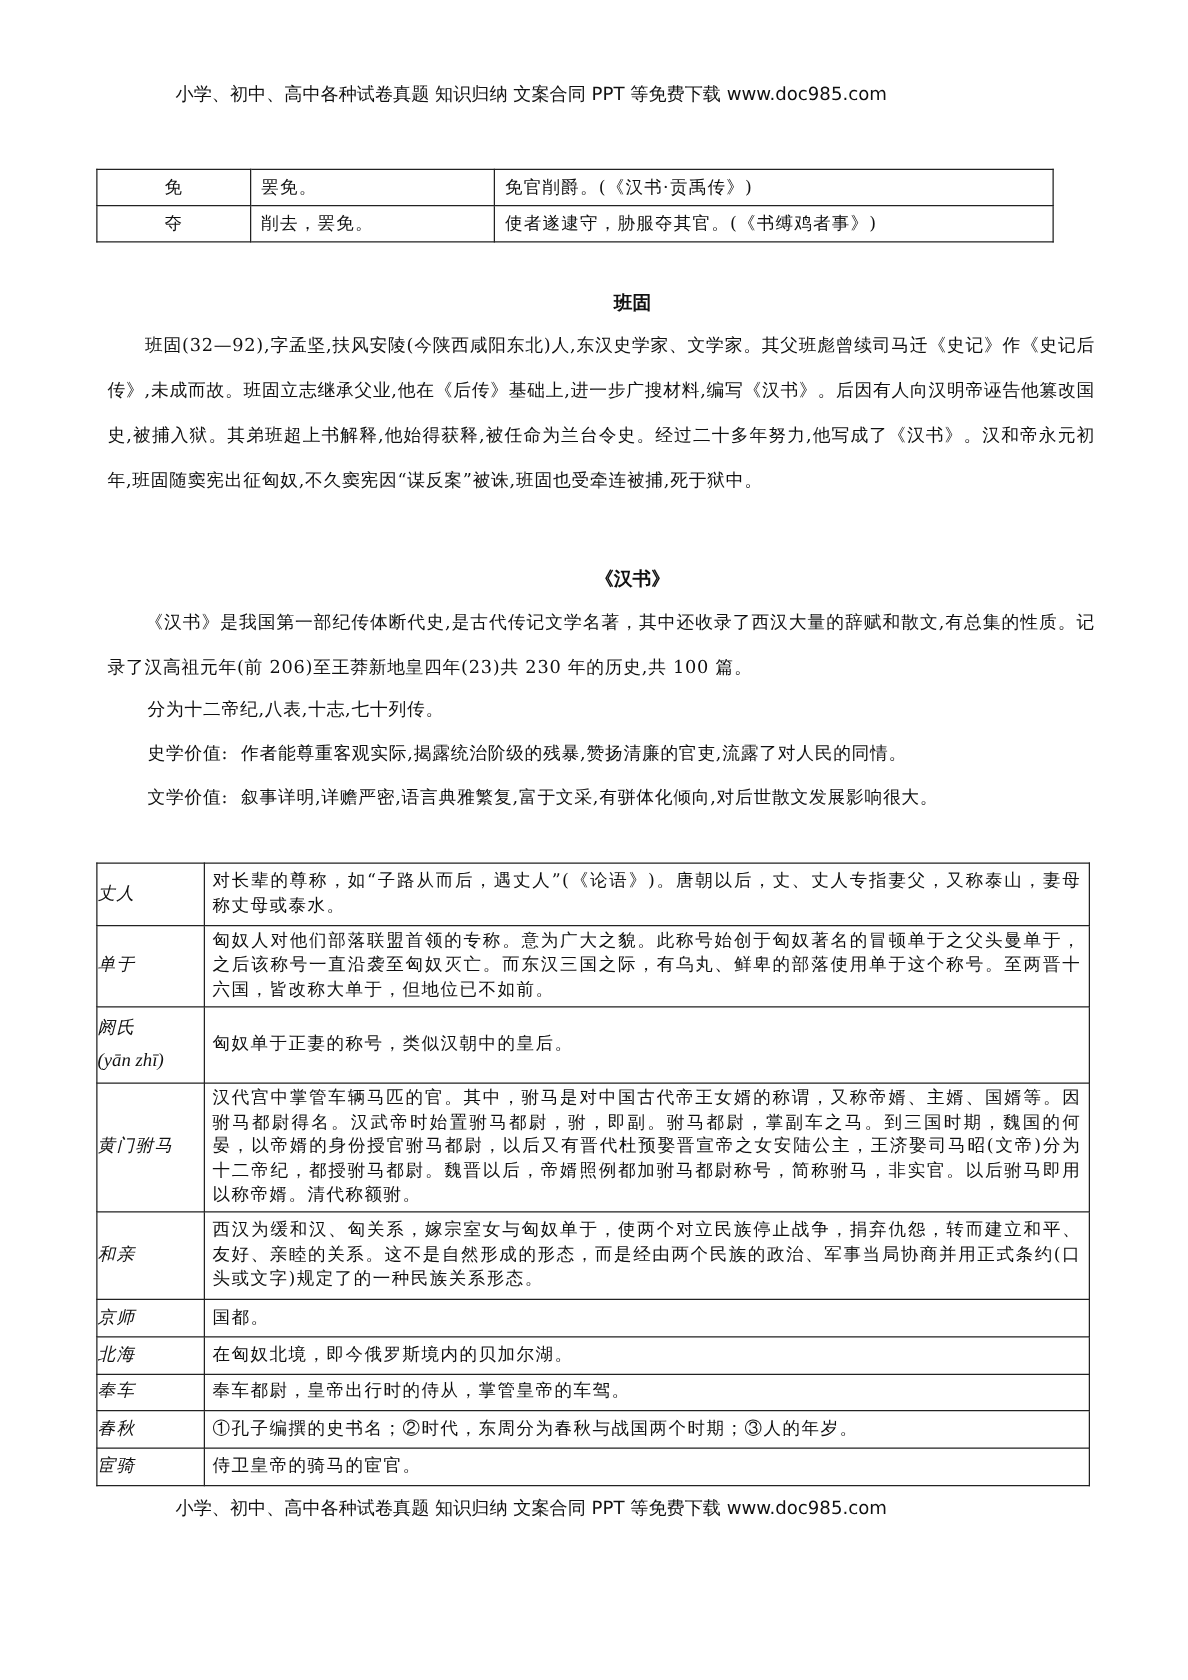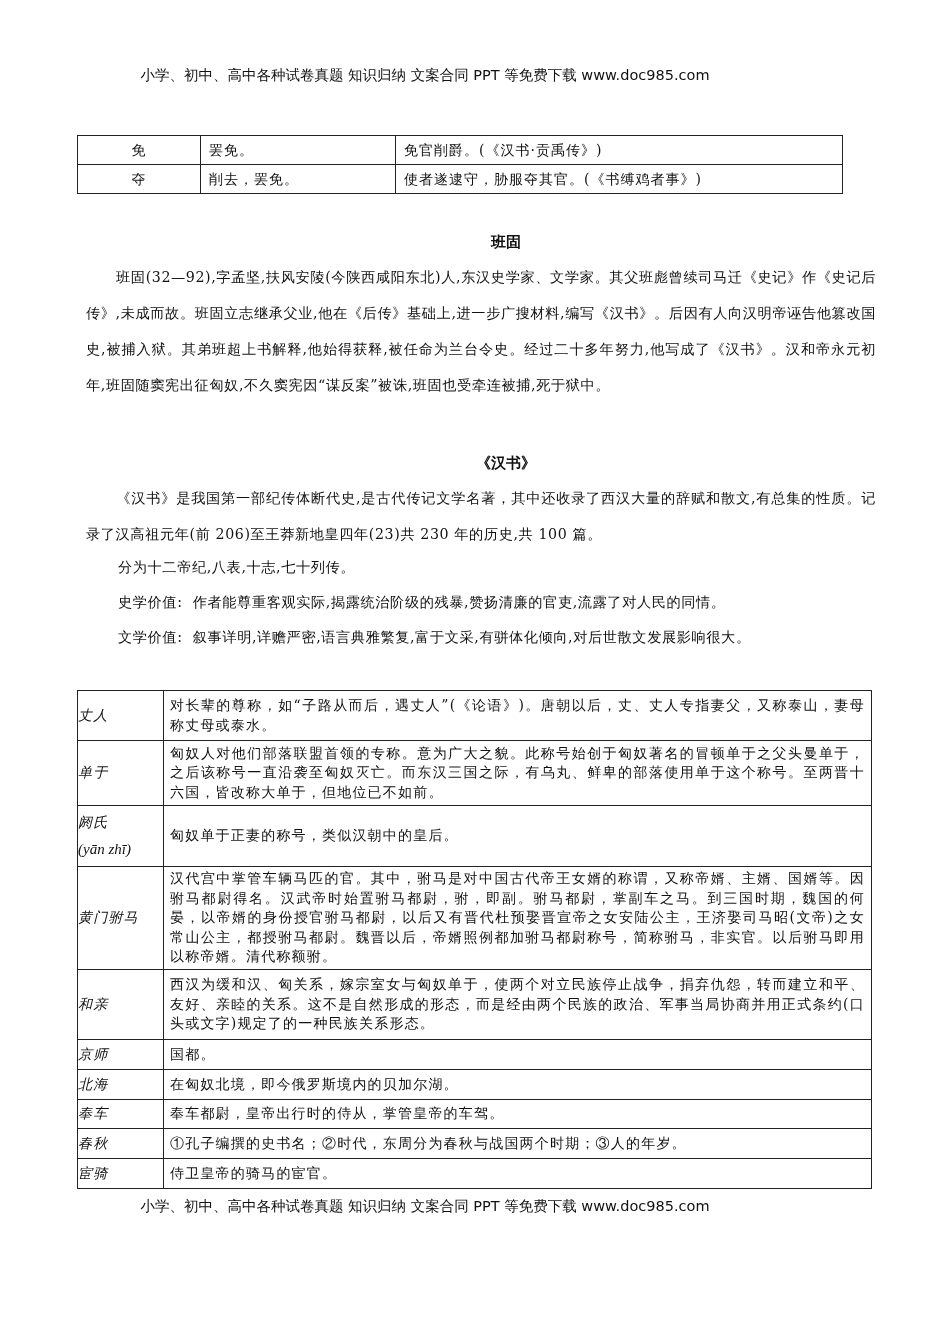--- a/index.html
+++ b/index.html
@@ -97,21 +97,21 @@
   </tr>
   <tr style="height:61px">
     <td class="term">
       <span>阏氏</span>
       <span class="pinyin">(yān zhī)</span>
     </td>
     <td class="def">匈奴单于正妻的称号，类似汉朝中的皇后。</td>
   </tr>
   <tr style="height:103px">
     <td class="term">黄门驸马</td>
-    <td class="def">汉代宫中掌管车辆马匹的官。其中，驸马是对中国古代帝王女婿的称谓，又称帝婿、主婿、国婿等。因驸马都尉得名。汉武帝时始置驸马都尉，驸，即副。驸马都尉，掌副车之马。到三国时期，魏国的何晏，以帝婿的身份授官驸马都尉，以后又有晋代杜预娶晋宣帝之女安陆公主，王济娶司马昭(文帝)之女常山公主，都授驸马都尉。魏晋以后，帝婿照例都加驸马都尉称号，简称驸马，非实官。以后驸马即用以称帝婿。清代称额驸。</td>
+    <td class="def">汉代宫中掌管车辆马匹的官。其中，驸马是对中国古代帝王女婿的称谓，又称帝婿、主婿、国婿等。因驸马都尉得名。汉武帝时始置驸马都尉，驸，即副。驸马都尉，掌副车之马。到三国时期，魏国的何晏，以帝婿的身份授官驸马都尉，以后又有晋代杜预娶晋宣帝之女安陆公主，王济娶司马昭(文帝)分为十二帝纪，都授驸马都尉。魏晋以后，帝婿照例都加驸马都尉称号，简称驸马，非实官。以后驸马即用以称帝婿。清代称额驸。</td>
   </tr>
   <tr style="height:70px">
     <td class="term">和亲</td>
     <td class="def">西汉为缓和汉、匈关系，嫁宗室女与匈奴单于，使两个对立民族停止战争，捐弃仇怨，转而建立和平、友好、亲睦的关系。这不是自然形成的形态，而是经由两个民族的政治、军事当局协商并用正式条约(口头或文字)规定了的一种民族关系形态。</td>
   </tr>
   <tr style="height:30px">
     <td class="term">京师</td>
     <td class="def">国都。</td>
   </tr>
   <tr style="height:30px">

